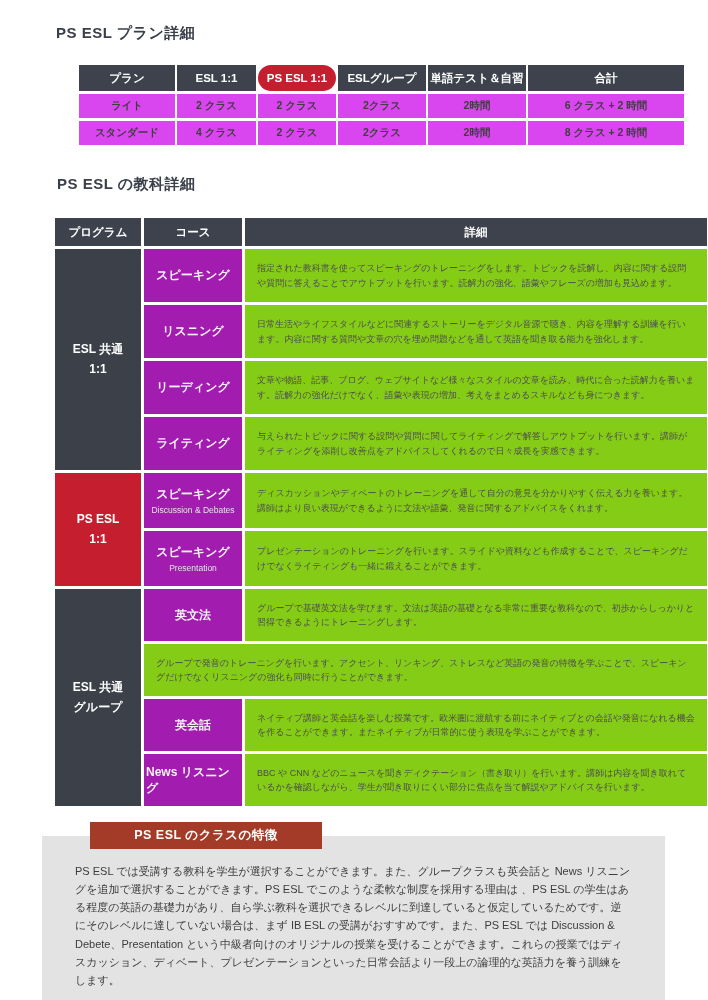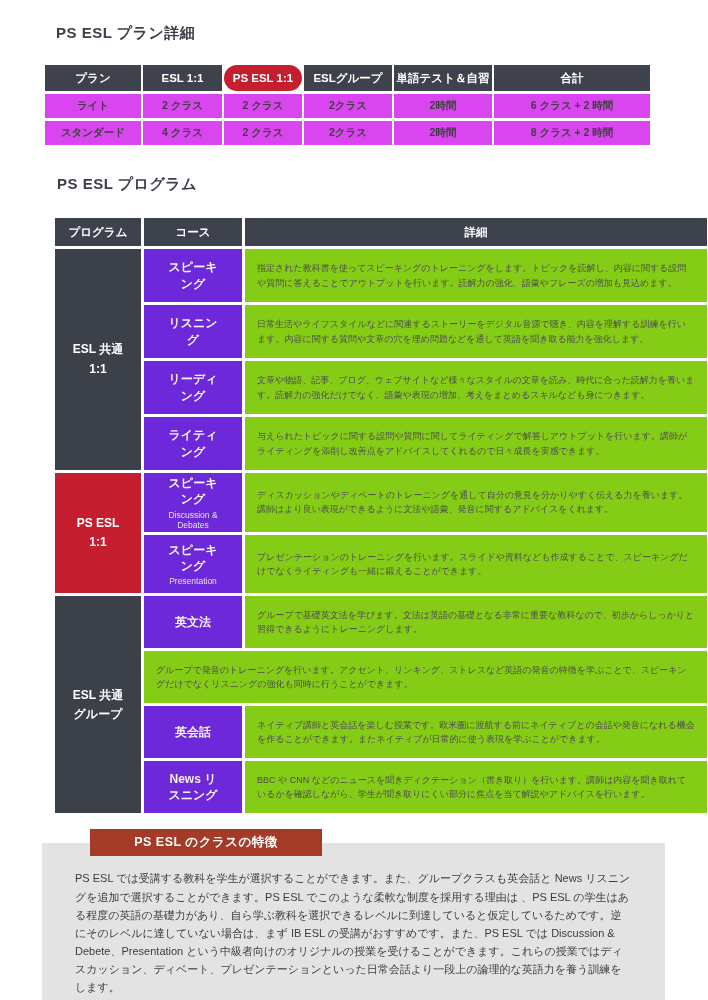--- a/index.html
+++ b/index.html
@@ -13,21 +13,21 @@
   .page { position: relative; width: 708px; height: 1000px; background: #fff; }
 
   .sec-title {
     font-size: 15px; font-weight: 700; color: #3a3f49;
     letter-spacing: 0.5px;
   }
   .sec-title.first { margin: 24px 0 0 56px; }
   .sec-title.second { margin: 30px 0 0 57px; }
 
   
-  .t1 { width: 605px; margin: 22px 0 0 45px; display: flex; flex-direction: column; gap: 3px; }
+  .t1 { width: 605px; margin: 22px 0 0 79px; display: flex; flex-direction: column; gap: 3px; }
   .t1-head, .t1-row { display: flex; gap: 2px; }
   .t1-head .c {
     background: #3d424c; color: #fff; font-weight: 700; font-size: 11.5px;
     height: 26px; display: flex; align-items: center; justify-content: center;
   }
   .t1-head .c.red { background: #c41e2f; border-radius: 13px; }
   .t1-row .c {
     background: #d946ef; color: #3f3f3f; font-size: 10.5px; font-weight: 600;
     height: 24px; display: flex; align-items: center; justify-content: center;
   }
@@ -46,23 +46,23 @@
   .t2-group { display: flex; gap: 3px; }
   .prog {
     display: flex; flex-direction: column; align-items: center; justify-content: center;
     color: #fff; font-size: 12px; font-weight: 600; line-height: 1.6; text-align: center;
   }
   .prog-dark { background: #3b4049; }
   .prog-red  { background: #c41e2f; }
   .t2-rows { flex: 1; display: flex; flex-direction: column; gap: 3px; }
   .t2-row { display: flex; gap: 3px; flex: 1; }
   .course {
-    background: #6d28d9; color: #f3f3f3;
+    background: #a21caf; color: #f3f3f3;
     display: flex; flex-direction: column; align-items: center; justify-content: center;
-    text-align: center; padding: 4px 20px; gap: 2px;
+    text-align: left; padding: 4px 2px; gap: 2px;
   }
   .c-t { font-size: 12px; font-weight: 600; line-height: 1.35; }
   .c-s { font-size: 8.5px; font-weight: 400; color: #e3e3e3; }
   .detail {
     background: #84cc16; color: #4e4e4e;
     font-size: 9px; line-height: 1.6; font-weight: 500;
     padding: 9px 12px; display: flex; align-items: center; min-height: 51px;
   }
   .detail span{ display:block; }
   .g1 .t2-row { min-height: 53px; }
@@ -113,21 +113,21 @@
     <div class="t1-row">
       <div class="c w0">スタンダード</div>
       <div class="c w1">4 クラス</div>
       <div class="c w2">2 クラス</div>
       <div class="c w3">2クラス</div>
       <div class="c w4">2時間</div>
       <div class="c w5">8 クラス + 2 時間</div>
     </div>
   </div>
 
-  <div class="sec-title second">PS ESL プログラム</div>
+  <div class="sec-title second">PS ESL の教科詳細</div>
 
   <div class="t2">
     <div class="t2-head">
       <div class="h prog-w">プログラム</div>
       <div class="h course-w">コース</div>
       <div class="h detail-w">詳細</div>
     </div>
 
     <div class="t2-group g1">
       <div class="prog prog-w prog-dark">

